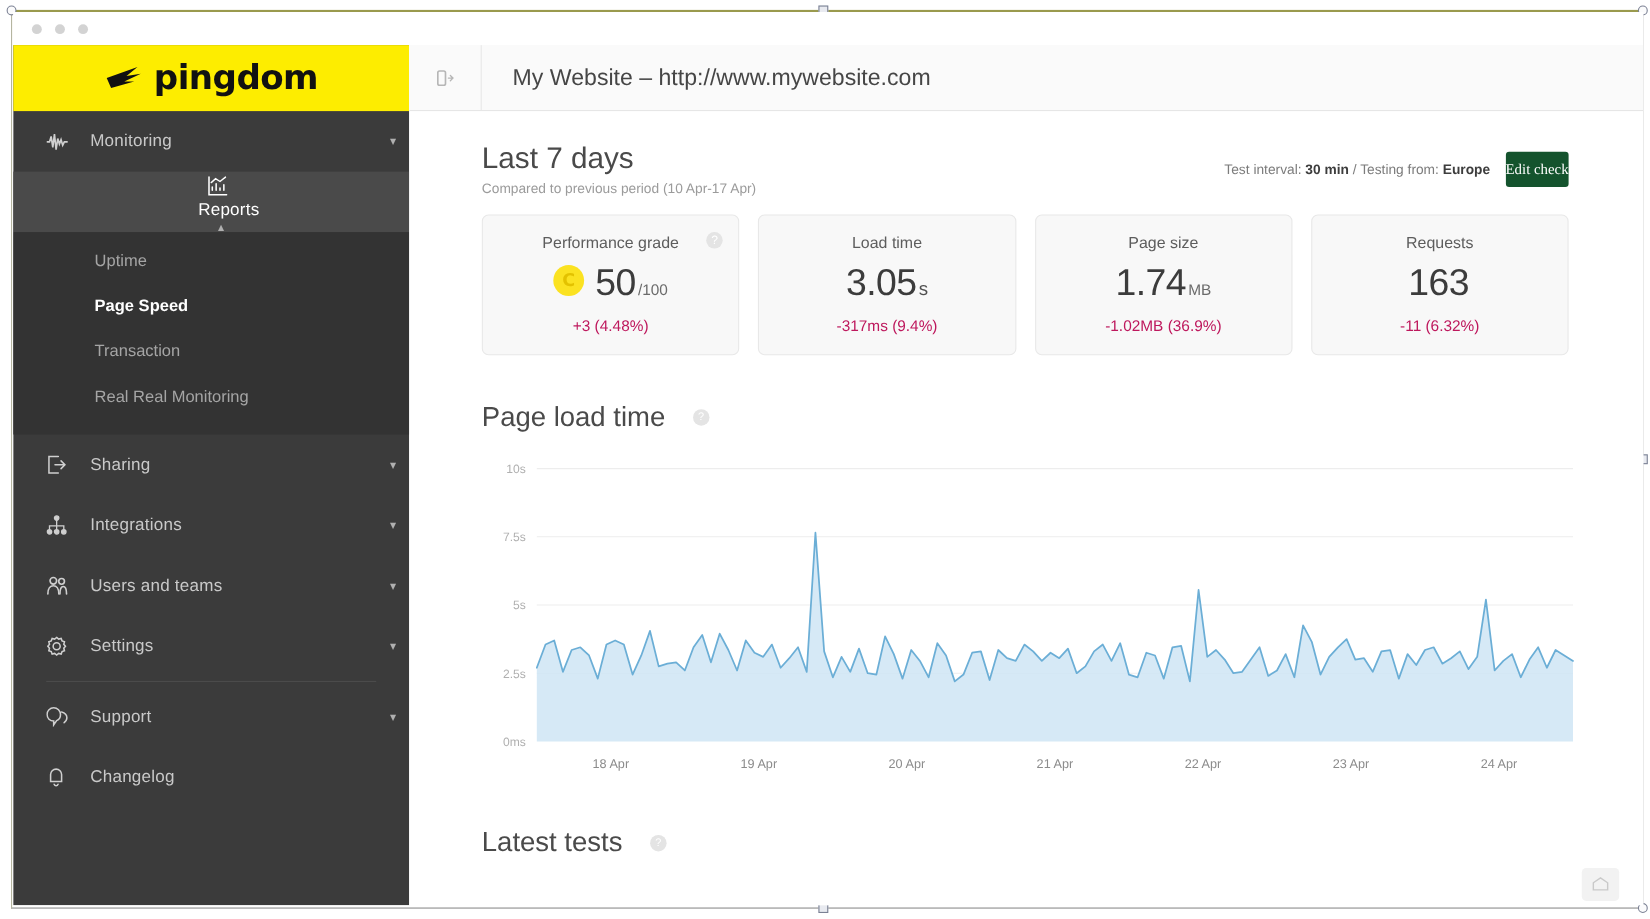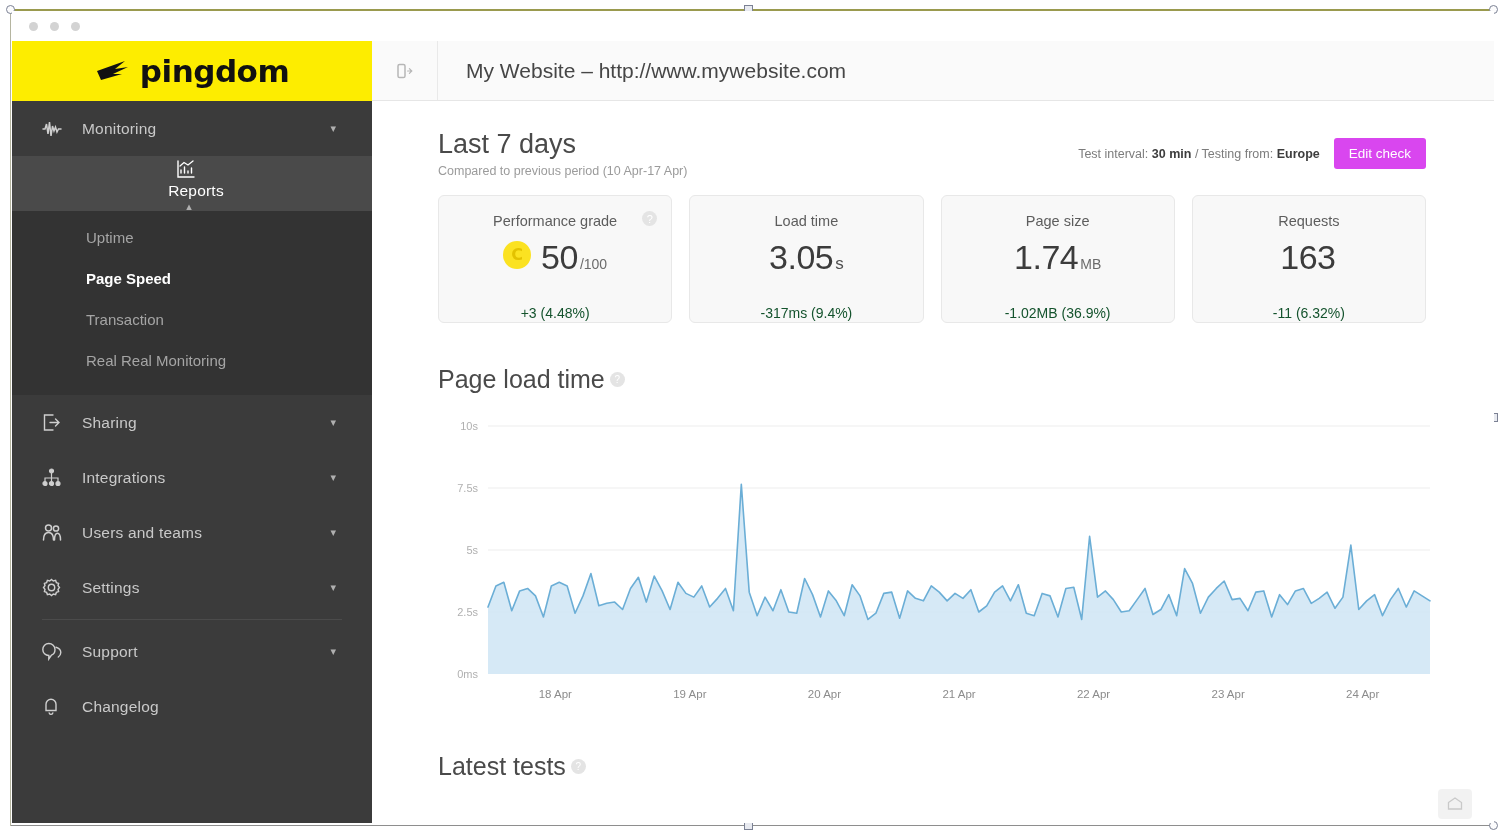--- a/index.html
+++ b/index.html
@@ -55,21 +55,21 @@
     height: 60px; background: #fded00;
     display: flex; align-items: center; justify-content: center;
   }
   #logo { display: flex; align-items: center; gap: 7px; }
   #logo-text {
     font-size: 31px; font-weight: 700; color: #111111;
     letter-spacing: -0.5px; font-family: "DejaVu Sans", sans-serif;
   }
   .nav-item {
     height: 55px; display: flex; align-items: center;
-    padding-left: 30px; padding-right: 36px;
+    padding-left: 30px; padding-right: 12px;
     color: #c9c9c9; font-size: 15.5px;
     cursor: pointer; position: relative;
   }
   .nav-item.active-parent { background: #4a4a4a; color: #ffffff; flex-direction: column; }
   .nav-item .nav-icon {
     width: 26px; flex: 0 0 26px; display: flex;
     align-items: center; justify-content: flex-start;
   }
   .nav-item .nav-label { flex: 1; padding-left: 14px; letter-spacing: 0.2px; }
   .nav-item .chev { font-size: 11px; color: #b0b0b0; }
@@ -101,61 +101,61 @@
   #period-row {
     display: flex; align-items: flex-start; justify-content: space-between;
     padding: 0 68px 0 66px;
   }
   #period-title { font-size: 27px; color: #4a4a4a; font-weight: 400; }
   #period-sub { font-size: 12.5px; color: #9b9b9b; margin-top: 4px; }
   #period-right { display: flex; align-items: center; gap: 14px; padding-top: 9px; }
   #interval-text { font-size: 12.5px; color: #7c7c7c; }
   #interval-text b { color: #3d3d3d; font-weight: 700; }
   #edit-check-btn {
-    background: #d946ef; color: #ffffff; border: none;
-    font-size: 13.5px; padding: 8px 15px; border-radius: 3px;
-    cursor: pointer; font-family: Liberation Sans, sans-serif;
+    background: #14532d; color: #ffffff; border: none;
+    font-size: 13.5px; padding: 8px 0; border-radius: 3px;
+    cursor: pointer; font-family: Liberation Serif, serif;
   }
 
   
   #cards { display: flex; gap: 17px; padding: 17px 68px 0 66px; }
   .card {
     flex: 1; background: #f8f8f8; border: 1px solid #e8e8e8;
     border-radius: 6px; height: 128px;
     display: flex; flex-direction: column; align-items: center;
     padding-top: 17px; position: relative;
   }
   .card-label { font-size: 14.5px; color: #5d5d5d; }
   .card-value {
     margin-top: 9px; display: flex; align-items: baseline;
     justify-content: center; gap: 2px;
   }
   .card-num { font-size: 34px; color: #3c3c3c; font-weight: 400; letter-spacing: -0.5px; }
   .card-unit { font-size: 17px; color: #4f4f4f; }
   .card-unit.small { font-size: 14px; color: #6b6b6b; }
-  .card-delta { margin-top: 28px; font-size: 14px; color: #14532d; }
+  .card-delta { margin-top: 11px; font-size: 14px; color: #be185d; }
   .grade-badge {
     width: 28px; height: 28px; border-radius: 50%;
     background: #fbe221; color: #e3c200;
     display: inline-flex; align-items: center; justify-content: center;
     font-size: 16px; font-weight: 700; align-self: center;
     margin-right: 8px; position: relative; top: -3px;
     font-family: "DejaVu Sans", sans-serif;
   }
   .help-dot {
     position: absolute; right: 14px; top: 15px;
     width: 15px; height: 15px; border-radius: 50%;
     background: #e4e4e4; color: #ffffff;
     font-size: 11px; display: flex; align-items: center;
     justify-content: center; cursor: pointer;
   }
 
   
   #chart-section { padding: 42px 68px 0 66px; }
-  .section-head { display: flex; align-items: center; gap: 5px; }
+  .section-head { display: flex; align-items: center; gap: 25px; }
   .section-title { font-size: 25px; color: #4a4a4a; font-weight: 400; }
   .help-dot-inline {
     width: 15px; height: 15px; border-radius: 50%;
     background: #e4e4e4; color: #ffffff; font-size: 10px;
     display: flex; align-items: center; justify-content: center; cursor: pointer;
   }
   #chart-wrap { position: relative; margin-top: 22px; height: 300px; }
   #chart-svg { display: block; }
 
   

